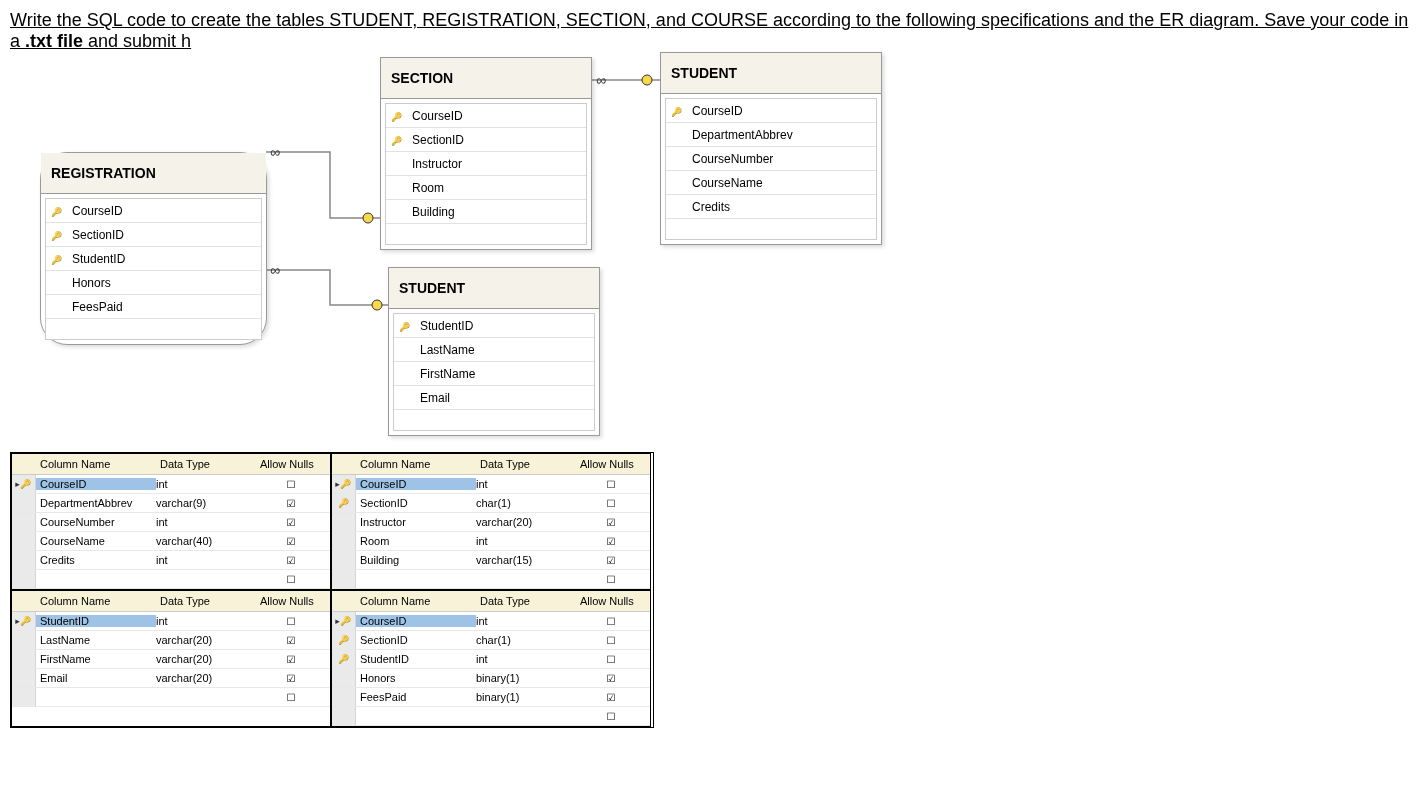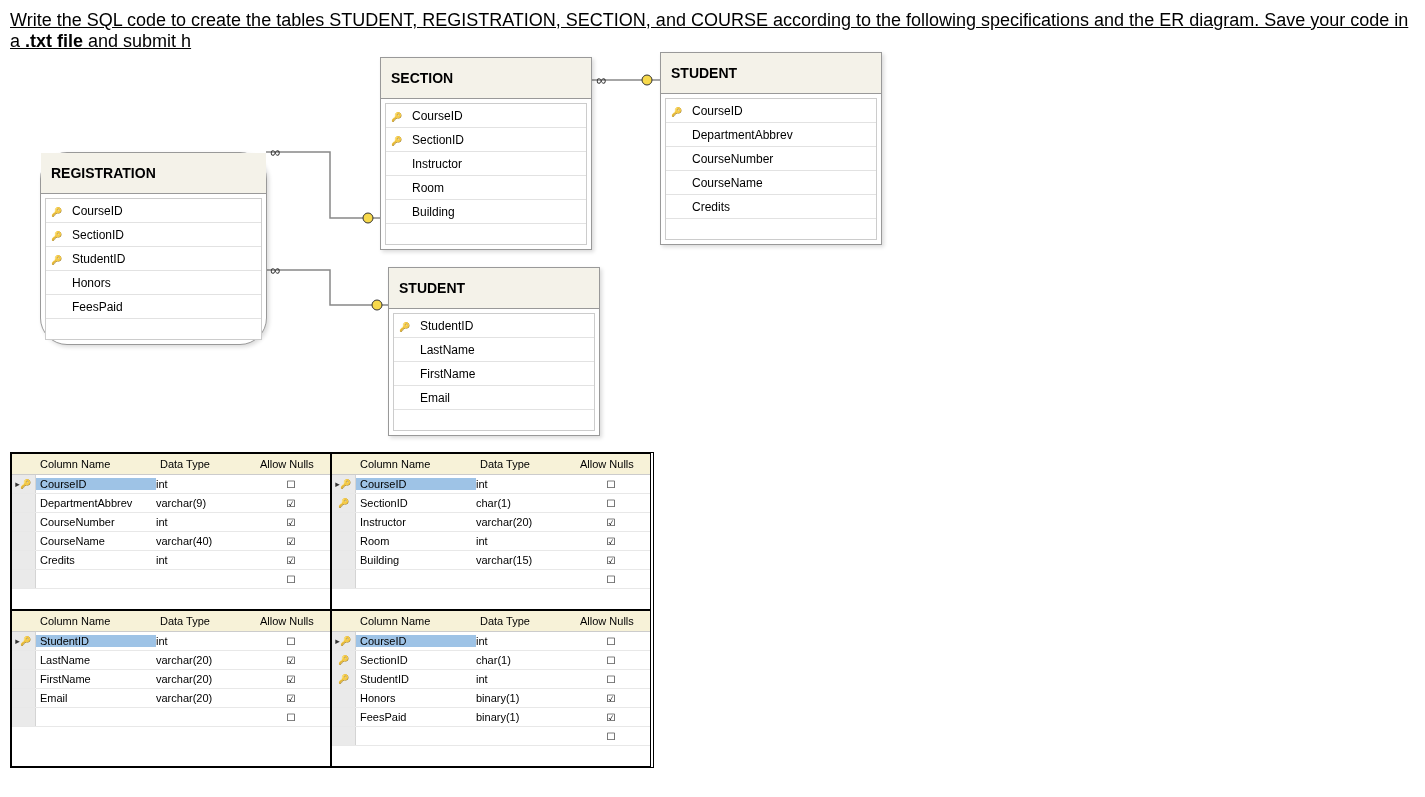--- a/index.html
+++ b/index.html
@@ -85,21 +85,21 @@
   .designer-grid {
     display:grid;
     grid-template-columns: 320px 320px;
     gap: 0;
     border:1px solid #000;
     width: 642px;
   }
   .designer-cell {
     border:1px solid #000;
     background:#fff;
-    padding-bottom:20px;
+    padding-bottom:0;
   }
   .designer-header {
     display:grid;
     grid-template-columns: 24px 120px 100px 70px;
     background:#f7f2d8;
     border-bottom:1px solid #ccc;
     font-size:11px;
   }
   .designer-header > div {
     padding:4px 4px;

